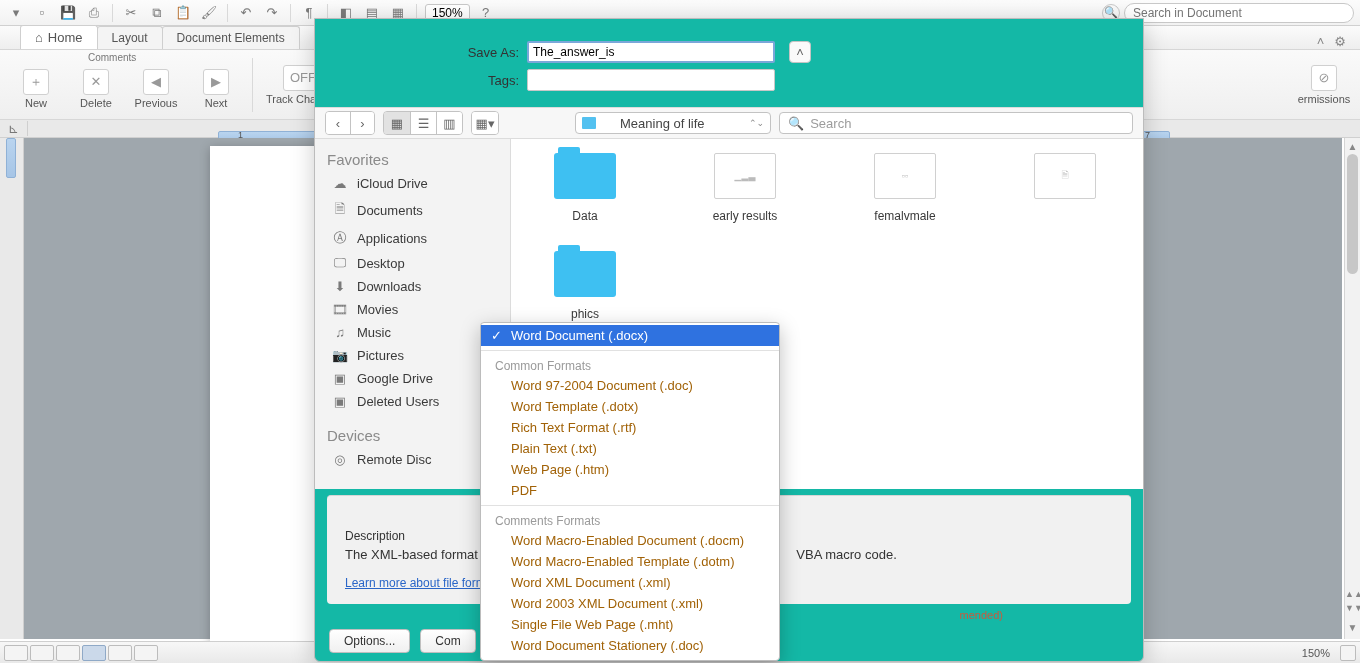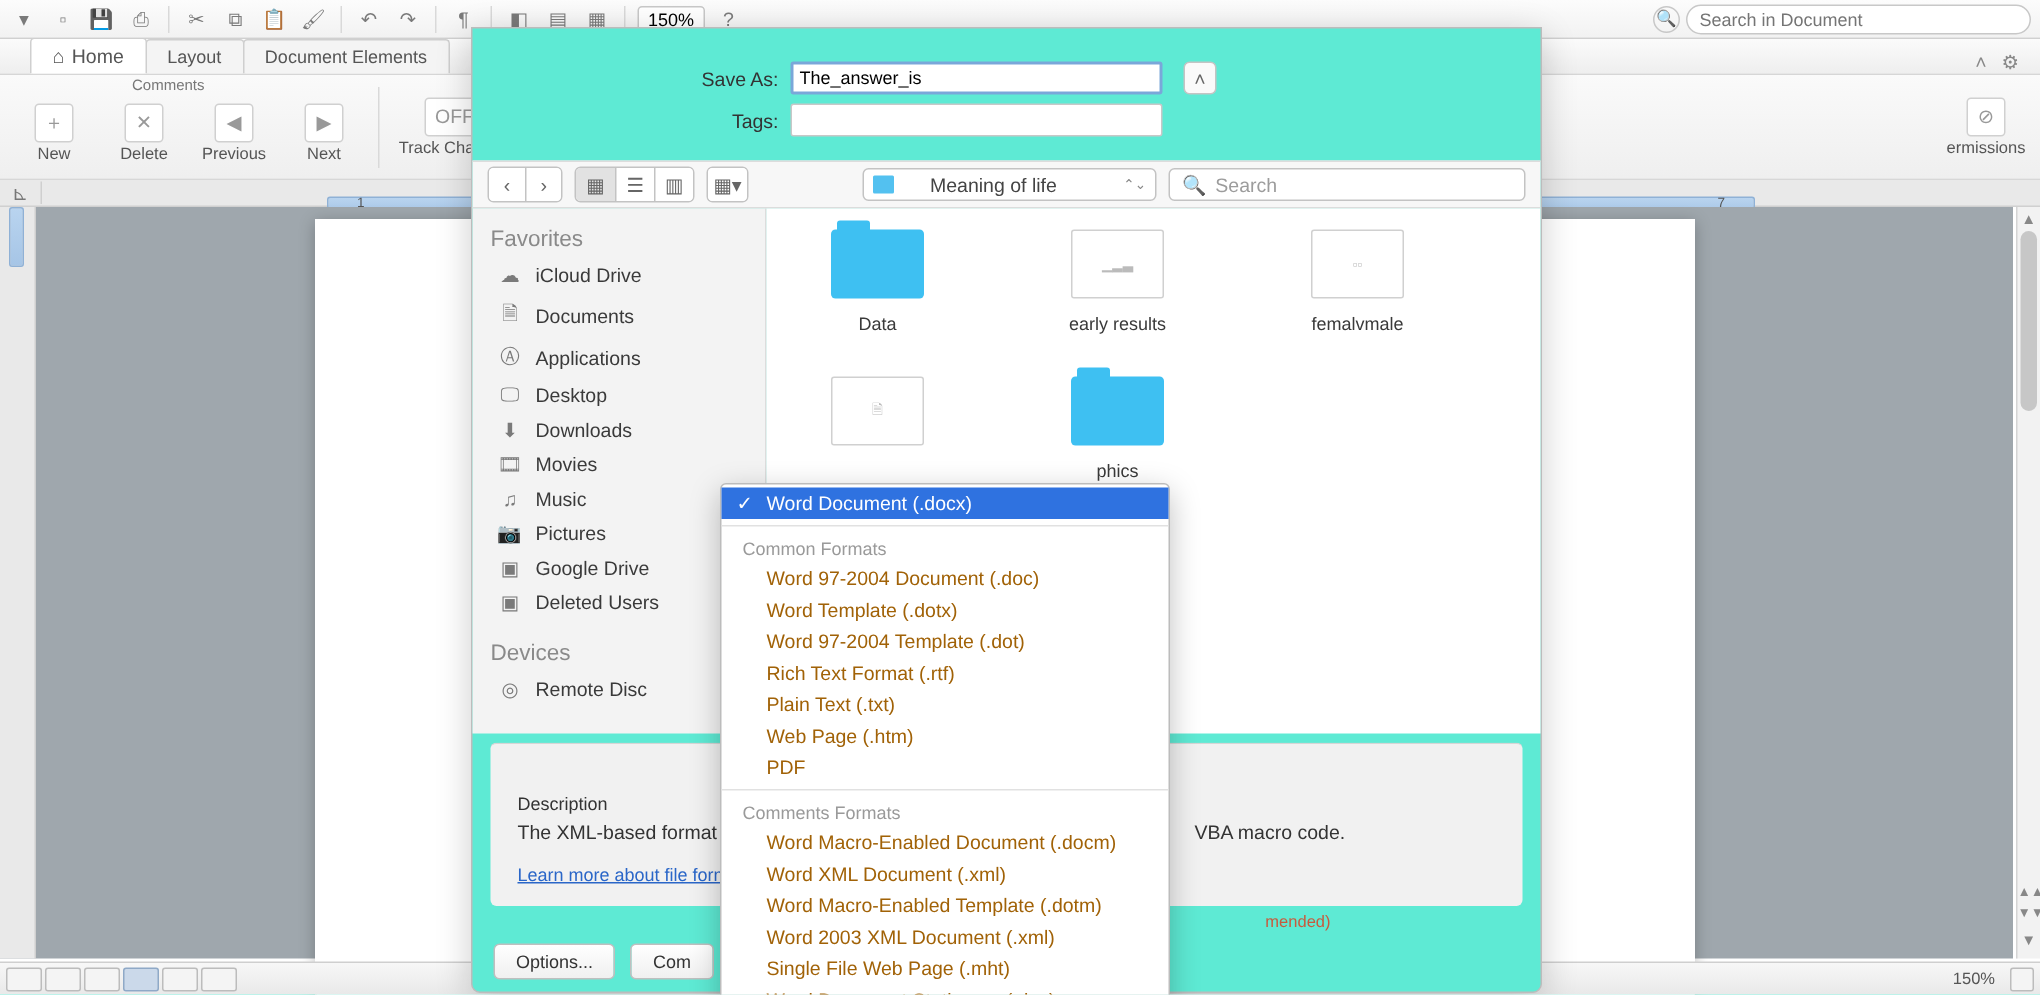--- a/index.html
+++ b/index.html
@@ -43,21 +43,21 @@
 .vscroll .pgup{position:absolute;bottom:36px;left:0;right:0;height:14px;text-align:center;font-size:9px;color:#888;}
 .vscroll .pgdn{position:absolute;bottom:22px;left:0;right:0;height:14px;text-align:center;font-size:9px;color:#888;}
 
 .statusbar{position:absolute;left:0;right:0;bottom:0;height:22px;background:linear-gradient(#f7f7f7,#e9e9e9);border-top:1px solid #cfcfcf;display:flex;align-items:center;padding:0 4px;gap:2px;}
 .sb-btn{width:24px;height:16px;border:1px solid #bcbcbc;border-radius:2px;background:#f4f4f4;}
 .sb-btn.active{background:#cbd9ea;border-color:#8fa9c7;}
 .sb-spacer{flex:1;}
 .sb-zoom{font-size:11px;color:#555;padding:0 8px;}
 
 
-.dialog{position:absolute;left:314px;top:18px;width:714px;height:644px;background:#5eead4;border:1px solid #bcbcbc;border-radius:0 0 6px 6px;box-shadow:0 6px 24px rgba(0,0,0,.2);}
+.dialog{position:absolute;left:314px;top:18px;width:830px;height:644px;background:#14b8a6;border:1px solid #bcbcbc;border-radius:0 0 6px 6px;box-shadow:0 6px 24px rgba(0,0,0,.2);}
 .dlg-top{padding:16px 0 10px;}
 .field-row{display:flex;align-items:center;margin:6px 0;}
 .field-row label{width:212px;text-align:right;padding-right:8px;color:#333;}
 .field-row input{width:248px;height:22px;border:2px solid #7aa7d9;border-radius:2px;padding:0 4px;font-size:12px;}
 .field-row .tags{border:1px solid #c8c8c8;}
 .expand-btn{width:22px;height:22px;margin-left:14px;border:1px solid #c4c4c4;border-radius:4px;background:#fafafa;display:flex;align-items:center;justify-content:center;color:#666;}
 
 .dlg-toolbar{height:32px;border-top:1px solid #dcdcdc;border-bottom:1px solid #dcdcdc;background:#f7f7f7;display:flex;align-items:center;padding:0 10px;gap:8px;}
 .nav-btns{display:flex;border:1px solid #c3c3c3;border-radius:4px;overflow:hidden;}
 .nav-btns div{width:24px;height:22px;display:flex;align-items:center;justify-content:center;color:#666;background:#fff;}
@@ -345,27 +345,26 @@
     <button>Com</button>
   </div>
 </div>
 
 <div class="dropdown">
   <div class="dd-item sel">Word Document (.docx)</div>
   <div class="dd-sep"></div>
   <div class="dd-hdr">Common Formats</div>
   <div class="dd-item">Word 97-2004 Document (.doc)</div>
   <div class="dd-item">Word Template (.dotx)</div>
-  <div class="dd-item">Word 97-2004 Template (.dot)</div>
   <div class="dd-item">Rich Text Format (.rtf)</div>
   <div class="dd-item">Plain Text (.txt)</div>
   <div class="dd-item">Web Page (.htm)</div>
   <div class="dd-item">PDF</div>
   <div class="dd-sep"></div>
   <div class="dd-hdr">Comments Formats</div>
   <div class="dd-item">Word Macro-Enabled Document (.docm)</div>
+  <div class="dd-item">Word Macro-Enabled Template (.dotm)</div>
   <div class="dd-item">Word XML Document (.xml)</div>
-  <div class="dd-item">Word Macro-Enabled Template (.dotm)</div>
   <div class="dd-item">Word 2003 XML Document (.xml)</div>
   <div class="dd-item">Single File Web Page (.mht)</div>
   <div class="dd-item">Word Document Stationery (.doc)</div>
 
 </div>
 
 </body></html>

